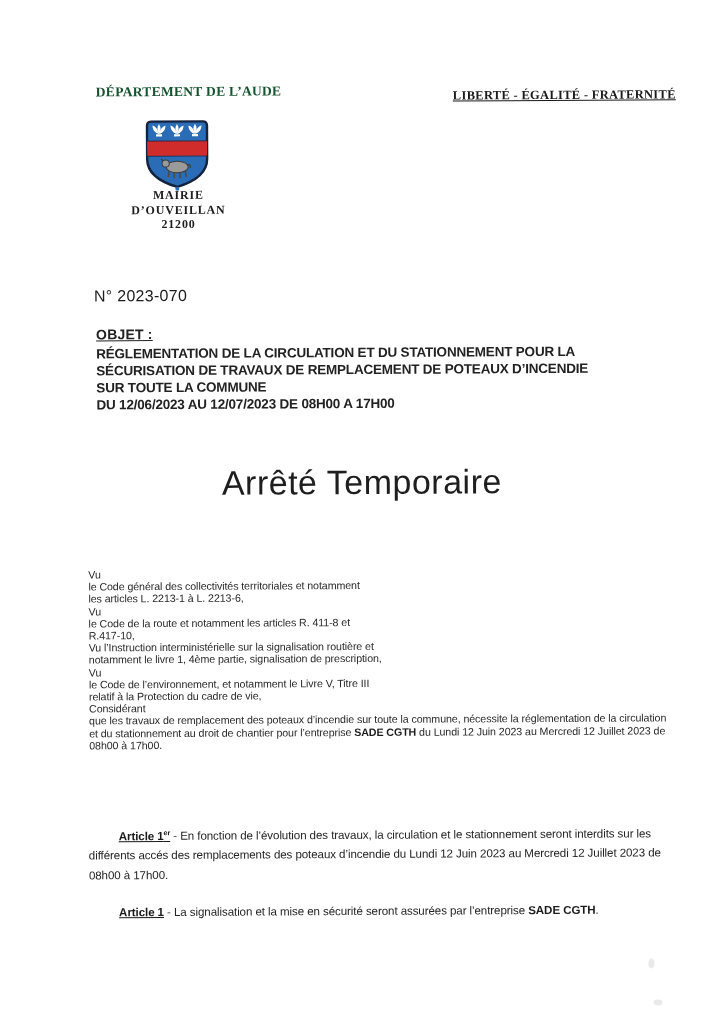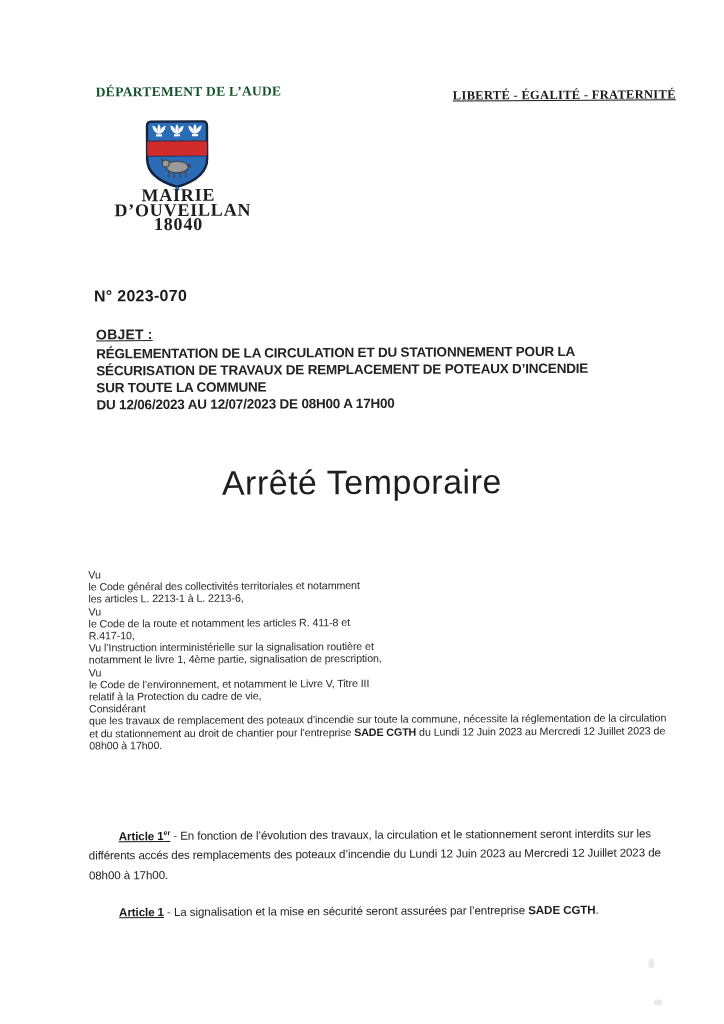--- a/index.html
+++ b/index.html
@@ -30,27 +30,27 @@
     font-weight:bold; font-size:12.5px; letter-spacing:0.3px;
     text-decoration:underline; color:#1b1b1b;
     white-space:nowrap;
   }
   
   .coat { position:absolute; left:146px; top:117px; }
   .mairie {
     position:absolute; left:116px; top:187px; width:128px;
     text-align:center;
     font-family:"Liberation Serif", serif;
-    font-weight:bold; font-size:18px; line-height:14.5px;
+    font-weight:bold; font-size:12px; line-height:14.5px;
     letter-spacing:0.8px; color:#1d1d1d;
   }
   
   .number {
     position:absolute; left:95px; top:286px;
-    font-size:16px; font-weight:bold; letter-spacing:0.3px;
+    font-size:16px; font-weight:normal; letter-spacing:0.3px;
     color:#1c1c1c; white-space:nowrap;
   }
   
   .objet { position:absolute; left:97px; top:325px; width:575px; color:#222; }
   .objet-label {
     font-size:14px; font-weight:bold; text-decoration:underline;
     margin-bottom:3px; letter-spacing:0.2px;
   }
   .objet-line {
     font-size:13.5px; font-weight:bold; line-height:17px;
@@ -134,21 +134,21 @@
         <path d="M-14,-6 l-2,-2.5" stroke="#3d3d3d" stroke-width="1.2"></path>
         <path d="M10,-2 q4,-1 3,3" stroke="#3d3d3d" stroke-width="1.2" fill="none"></path>
       </g>
       <circle cx="33" cy="70.8" r="2" fill="#2a6cb5"></circle>
     </svg>
   </div>
 
   <div class="mairie">
     <div>MAIRIE</div>
     <div>D’OUVEILLAN</div>
-    <div>18040</div>
+    <div>21200</div>
   </div>
 
   <div class="number">N° 2023-070</div>
 
   <div class="objet">
     <div class="objet-label">OBJET :</div>
     <div class="objet-line">RÉGLEMENTATION DE LA CIRCULATION ET DU STATIONNEMENT POUR LA</div>
     <div class="objet-line">SÉCURISATION DE TRAVAUX DE REMPLACEMENT DE POTEAUX D’INCENDIE</div>
     <div class="objet-line">SUR TOUTE LA COMMUNE</div>
     <div class="objet-line">DU 12/06/2023 AU 12/07/2023 DE 08H00 A 17H00</div>

